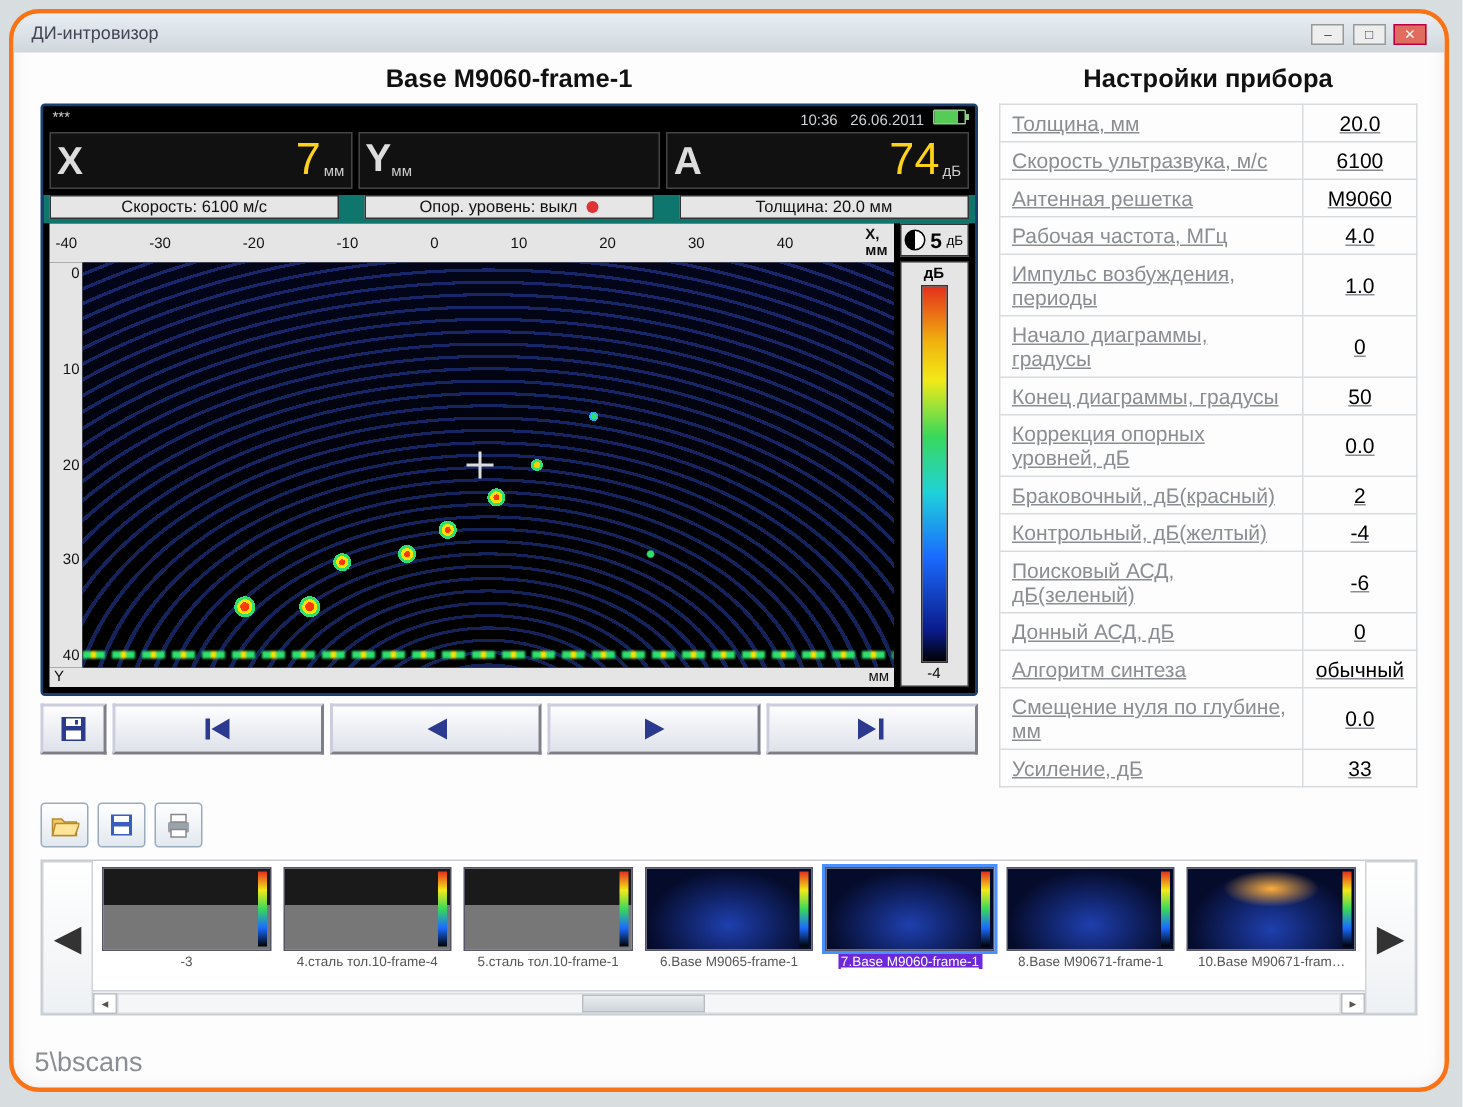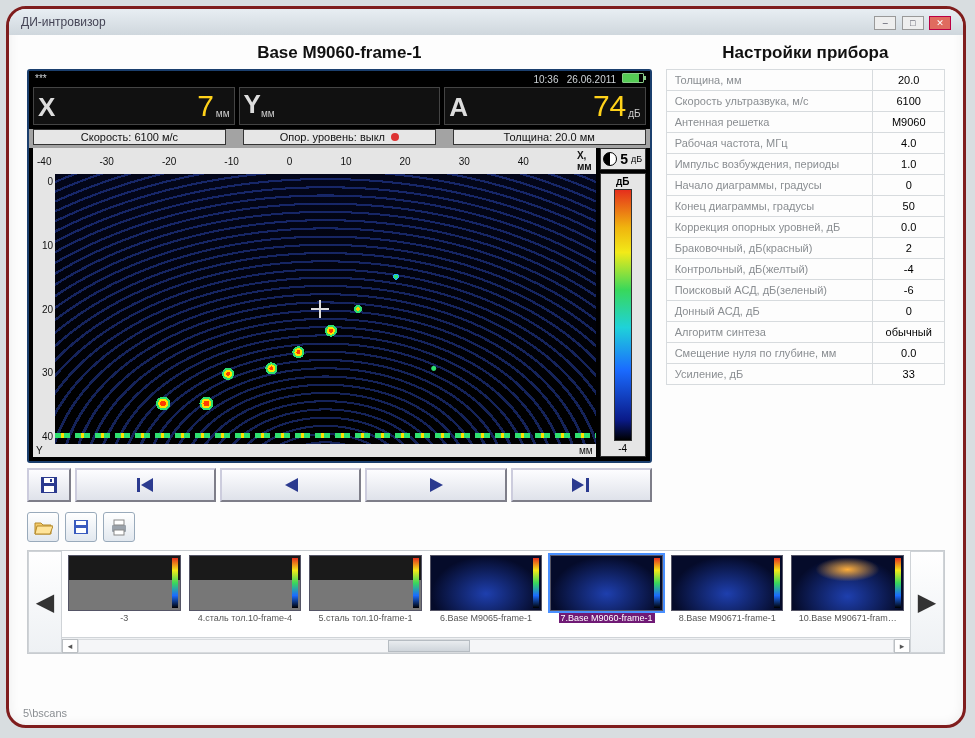--- a/index.html
+++ b/index.html
@@ -6,21 +6,21 @@
   body {
     font-family: Arial, sans-serif;
     font-size: 12px;
     background: #d8dde0;
     width: 975px;
     height: 738px;
     overflow: hidden;
     position: relative;
   }
   .outer-frame {
-    border: 3px solid #7f1d1d;
+    border: 3px solid #f97316;
     border-radius: 20px;
     width: 960px;
     height: 722px;
     margin: 6px;
     background: #fdfdfd;
     position: relative;
     overflow: hidden;
     box-shadow: inset 0 0 12px rgba(0,0,0,.07);
     padding-left: 35px;
   }
@@ -53,21 +53,21 @@
     border-radius:3px;
   }
   .inst-statusbar{ background:#000; color:#cfd4d8; display:flex; justify-content:space-between; font-size:10px; padding:2px 6px;}
   .inst-statusbar .batt{display:inline-block;width:22px;height:10px;border:1px solid #8c8;background:linear-gradient(to right,#5c5 80%,#000 80%);border-radius:1px;position:relative;}
   .inst-statusbar .batt::after{content:"";position:absolute;right:-3px;top:2px;width:2px;height:4px;background:#8c8;}
   .xya-row{display:flex;background:#000;gap:4px;padding:0 4px 4px;}
   .xya{flex:1;display:flex;align-items:baseline;color:#fff;border:1px solid #444;background:#111;padding:1px 4px;}
   .xya .lab{font-size:26px;font-weight:bold;color:#ddd;font-family:Arial;}
   .xya .val{flex:1;text-align:right;font-size:30px;font-family:'Arial Black',Arial;color:#ffd21a;padding-right:2px;}
   .xya .unit{font-size:10px;color:#ccc;align-self:flex-end;margin-bottom:4px;}
-  .param-row{display:flex;background:#a3a3a3;color:#fff;gap:17px;padding:0 4px 3px;}
+  .param-row{display:flex;background:#0f766e;color:#fff;gap:17px;padding:0 4px 3px;}
   .param{flex:1;background:#e6e6e6;color:#111;font-size:11px;text-align:center;border:1px solid #333;padding:1px 2px;}
   .param.mid{display:flex;justify-content:center;align-items:center;gap:6px;}
   .slider-dot{width:8px;height:8px;background:#d33;border-radius:50%;}
   .scan-wrap{display:flex;background:#000;padding:0 4px 4px;gap:4px;}
   .scan-main{flex:1;display:flex;flex-direction:column;}
   .x-axis{background:#e5e5e5;color:#111;font-size:10px;padding:2px 4px;display:flex;justify-content:space-between;align-items:center;gap:48px;}
   .x-axis .tick{flex:1;text-align:center;}
   .x-axis .lbl{font-weight:bold;}
   .scan-body{display:flex;}
   .y-axis{background:#e5e5e5;color:#111;font-size:10px;width:22px;display:flex;flex-direction:column;justify-content:space-between;align-items:flex-end;padding:2px 2px;}
@@ -104,45 +104,45 @@
   .cbar{flex:1;background:#e5e5e5;border:1px solid #333;display:flex;flex-direction:column;align-items:center;padding:2px;}
   .cbar .u{font-size:10px;font-weight:bold;}
   .cbar-grad{flex:1;width:18px;margin:2px 0;background:linear-gradient(#e52f1c,#f0b40e 15%,#f2ea18 25%,#38d85b 40%,#1fd2d9 55%,#1a6bff 72%,#0a1a88 92%,#000);border:1px solid #333;}
   .cbar .lo{font-size:10px;}
   .y-foot{background:#e5e5e5;color:#111;font-size:10px;padding:1px 3px;display:flex;justify-content:space-between;}
   .controls-row{display:flex;gap:4px;margin-top:5px;}
   .ctrl-btn{flex:1;height:34px;border:2px outset #ccd;background:linear-gradient(#fdfdff,#dfe2ea);display:flex;align-items:center;justify-content:center;cursor:pointer;}
   .ctrl-btn.small{flex:0 0 44px;}
   .ctrl-btn svg{fill:#2b3a8f;}
   
-  .settings-table{border:1px solid #bfc4c8;border-collapse:collapse;width:100%;color:#8a8e92;font-size:11px;}
+  .settings-table{border:1px solid #bfc4c8;border-collapse:collapse;width:100%;color:#8a8e92;font-size:14px;text-decoration:underline;}
   .settings-table td{border:1px solid #d7dbde;padding:4px 8px;}
   .settings-table td.val{text-align:center;color:#000000;}
   
   .toolbar{display:flex;gap:6px;margin-top:10px;}
   .tb-btn{width:32px;height:30px;border:1px solid #9ab;border-radius:3px;background:linear-gradient(#fff,#e2e8ef);display:flex;align-items:center;justify-content:center;cursor:pointer;}
   
   .filmstrip{margin-top:8px;border:1px solid #c8ccd0;background:#fff;position:relative;height:104px;display:flex;align-items:center;}
   .fs-arrow{width:34px;height:100%;display:flex;align-items:center;justify-content:center;background:linear-gradient(#fff,#eef1f4);border:1px solid #cfd3d7;cursor:pointer;font-size:24px;color:#333;}
   .fs-track{flex:1;height:100%;display:flex;flex-direction:column;}
   .thumbs{flex:1;display:flex;gap:8px;padding:4px 6px;overflow:hidden;align-items:flex-start;}
   .thumb{flex:1;display:flex;flex-direction:column;align-items:center;gap:2px;min-width:0;}
   .thumb .tbox{width:100%;height:56px;border:1px solid #556;background:#0a1030;position:relative;overflow:hidden;}
   .thumb.sel .tbox{outline:2px solid #4a90ff;}
   .thumb .tlabel{font-size:9px;color:#555;white-space:nowrap;max-width:100%;overflow:hidden;text-overflow:ellipsis;}
-  .thumb.sel .tlabel{background:#701a75;color:#fff;padding:0 2px;}
+  .thumb.sel .tlabel{background:#6d28d9;color:#fff;padding:0 2px;text-decoration:underline;}
   .thumb .tbox .grad{position:absolute;right:2px;top:2px;bottom:2px;width:6px;background:linear-gradient(#e52f1c,#f2ea18,#38d85b,#1a6bff,#000);}
   .tbox.gray{background:linear-gradient(#1a1a1a 0 45%,#777 45% 100%);}
   .tbox.blue{background:radial-gradient(ellipse at 50% 70%, #1e3fae 0%, #050b2a 70%);}
   .tbox.arc{background:radial-gradient(ellipse 80px 30px at 50% 25%, #ffae3a, transparent 40%),radial-gradient(ellipse at 50% 75%, #1e3fae 0%, #050b2a 70%);}
   .fs-scroll{height:16px;background:#eef0f2;border-top:1px solid #d0d4d8;display:flex;align-items:center;}
   .fs-scroll .sb-btn{width:16px;height:14px;border:1px solid #bcc0c4;background:#fff;font-size:9px;text-align:center;line-height:12px;color:#555;cursor:pointer;}
   .fs-scroll .sb-track{flex:1;height:14px;background:#f5f6f8;border:1px solid #d8dbde;position:relative;}
   .fs-scroll .sb-thumb{position:absolute;left:38%;width:10%;top:0;bottom:0;background:linear-gradient(#e9ecef,#cfd5db);border:1px solid #b6bcc2;}
-  .footer{position:absolute;bottom:6px;left:14px;color:#8a8e92;font-size:11px;filter:blur(.5px);}
+  .footer{position:absolute;bottom:6px;left:14px;color:#8a8e92;font-size:18px;filter:blur(.5px);}
 </style>
 </head>
 <body>
 
 <div class="outer-frame">
   <div class="titlebar">
     <span>ДИ-интровизор</span>
     <span class="win-btns">
       <span>–</span>
       <span>□</span>

